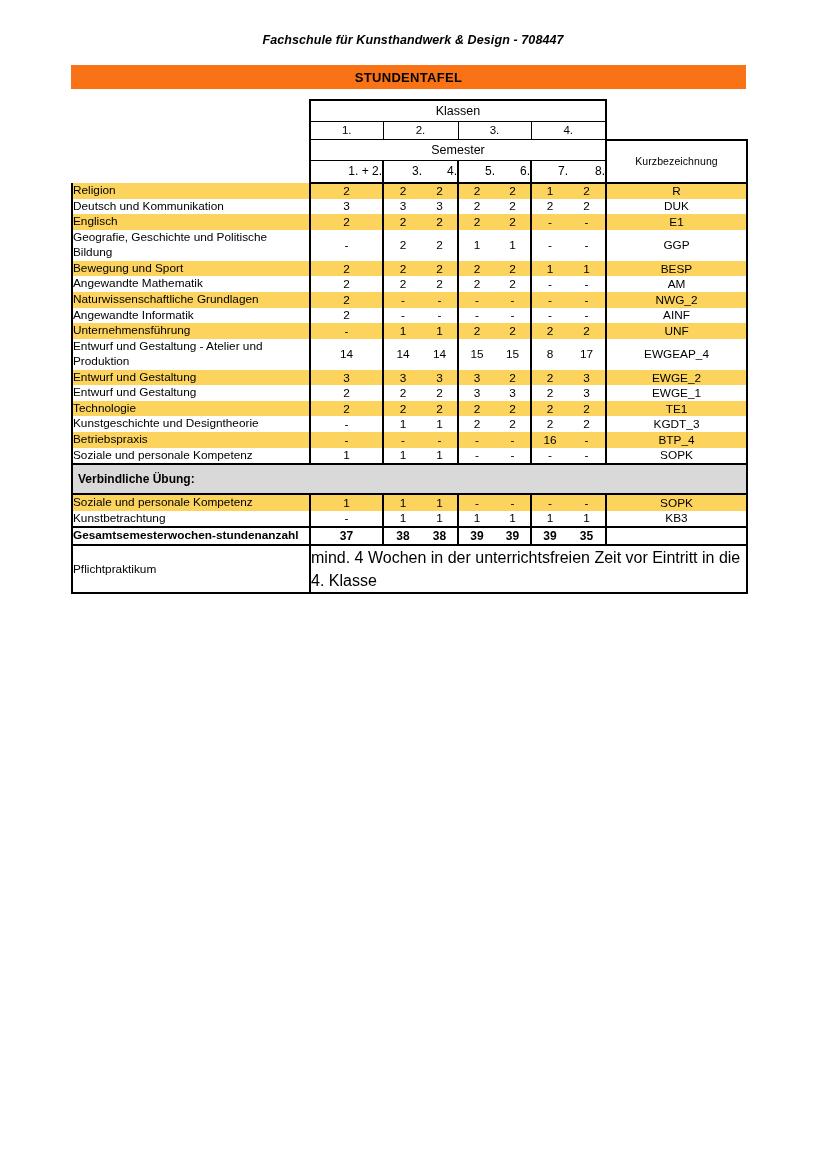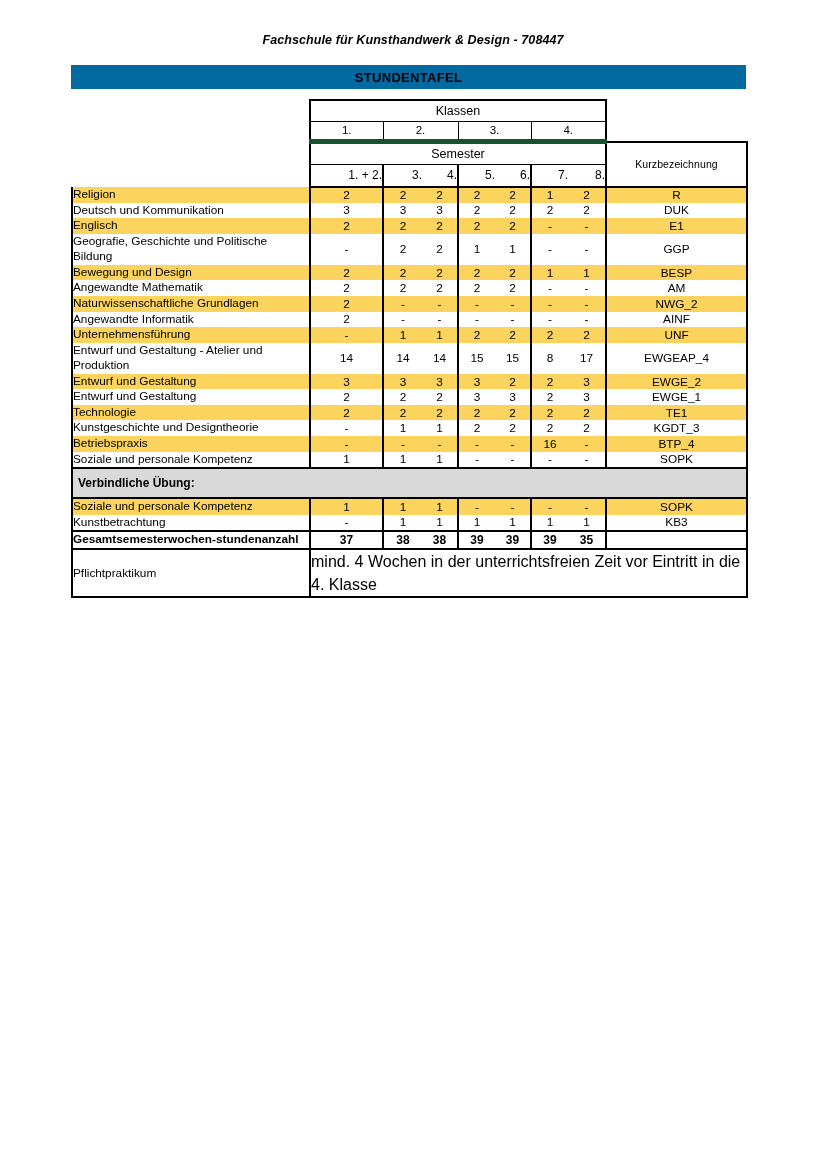--- a/index.html
+++ b/index.html
@@ -35,21 +35,21 @@
     font-style: italic;
   }
 
   
   .banner {
     position: absolute;
     left: 71px;
     top: 65px;
     width: 675px;
     height: 24px;
-    background: #0369a1;
+    background: #f97316;
     display: flex;
     align-items: center;
     justify-content: center;
     font-size: 13px;
     font-weight: bold;
     letter-spacing: 0.3px;
   }
 
   
   .table-wrap {
@@ -84,21 +84,21 @@
   col.c-s6      { width: 36px; }
   col.c-s7      { width: 37px; }
   col.c-s8      { width: 38px; }
   col.c-short   { width: 141px; }
 
   
   .bt   { border-top: 2px solid #000; }
   .bb   { border-bottom: 2px solid #000; }
   .bl   { border-left: 2px solid #000; }
   .br   { border-right: 2px solid #000; }
-  .bt1  { border-top: 5px solid #14532d; }
+  .bt1  { border-top: 1px solid #14532d; }
   .bb1  { border-bottom: 1px solid #000; }
   .br1  { border-right: 1px solid #000; }
   .nb   { border: none; background: #ffffff !important; }
 
   
   .hdr-klassen {
     text-align: center;
     font-weight: bold;
     font-size: 12.5px;
     height: 20px;
@@ -277,21 +277,21 @@
             <td class="num bl">-</td>
             <td class="num bl">2</td>
             <td class="num">2</td>
             <td class="num bl">1</td>
             <td class="num">1</td>
             <td class="num bl">-</td>
             <td class="num br">-</td>
             <td class="short br">GGP</td>
           </tr>
           <tr class="row-yellow">
-            <td class="subject bl br">Bewegung und Design</td>
+            <td class="subject bl br">Bewegung und Sport</td>
             <td class="num bl">2</td>
             <td class="num bl">2</td>
             <td class="num">2</td>
             <td class="num bl">2</td>
             <td class="num">2</td>
             <td class="num bl">1</td>
             <td class="num br">1</td>
             <td class="short br">BESP</td>
           </tr>
           <tr class="row-white">

